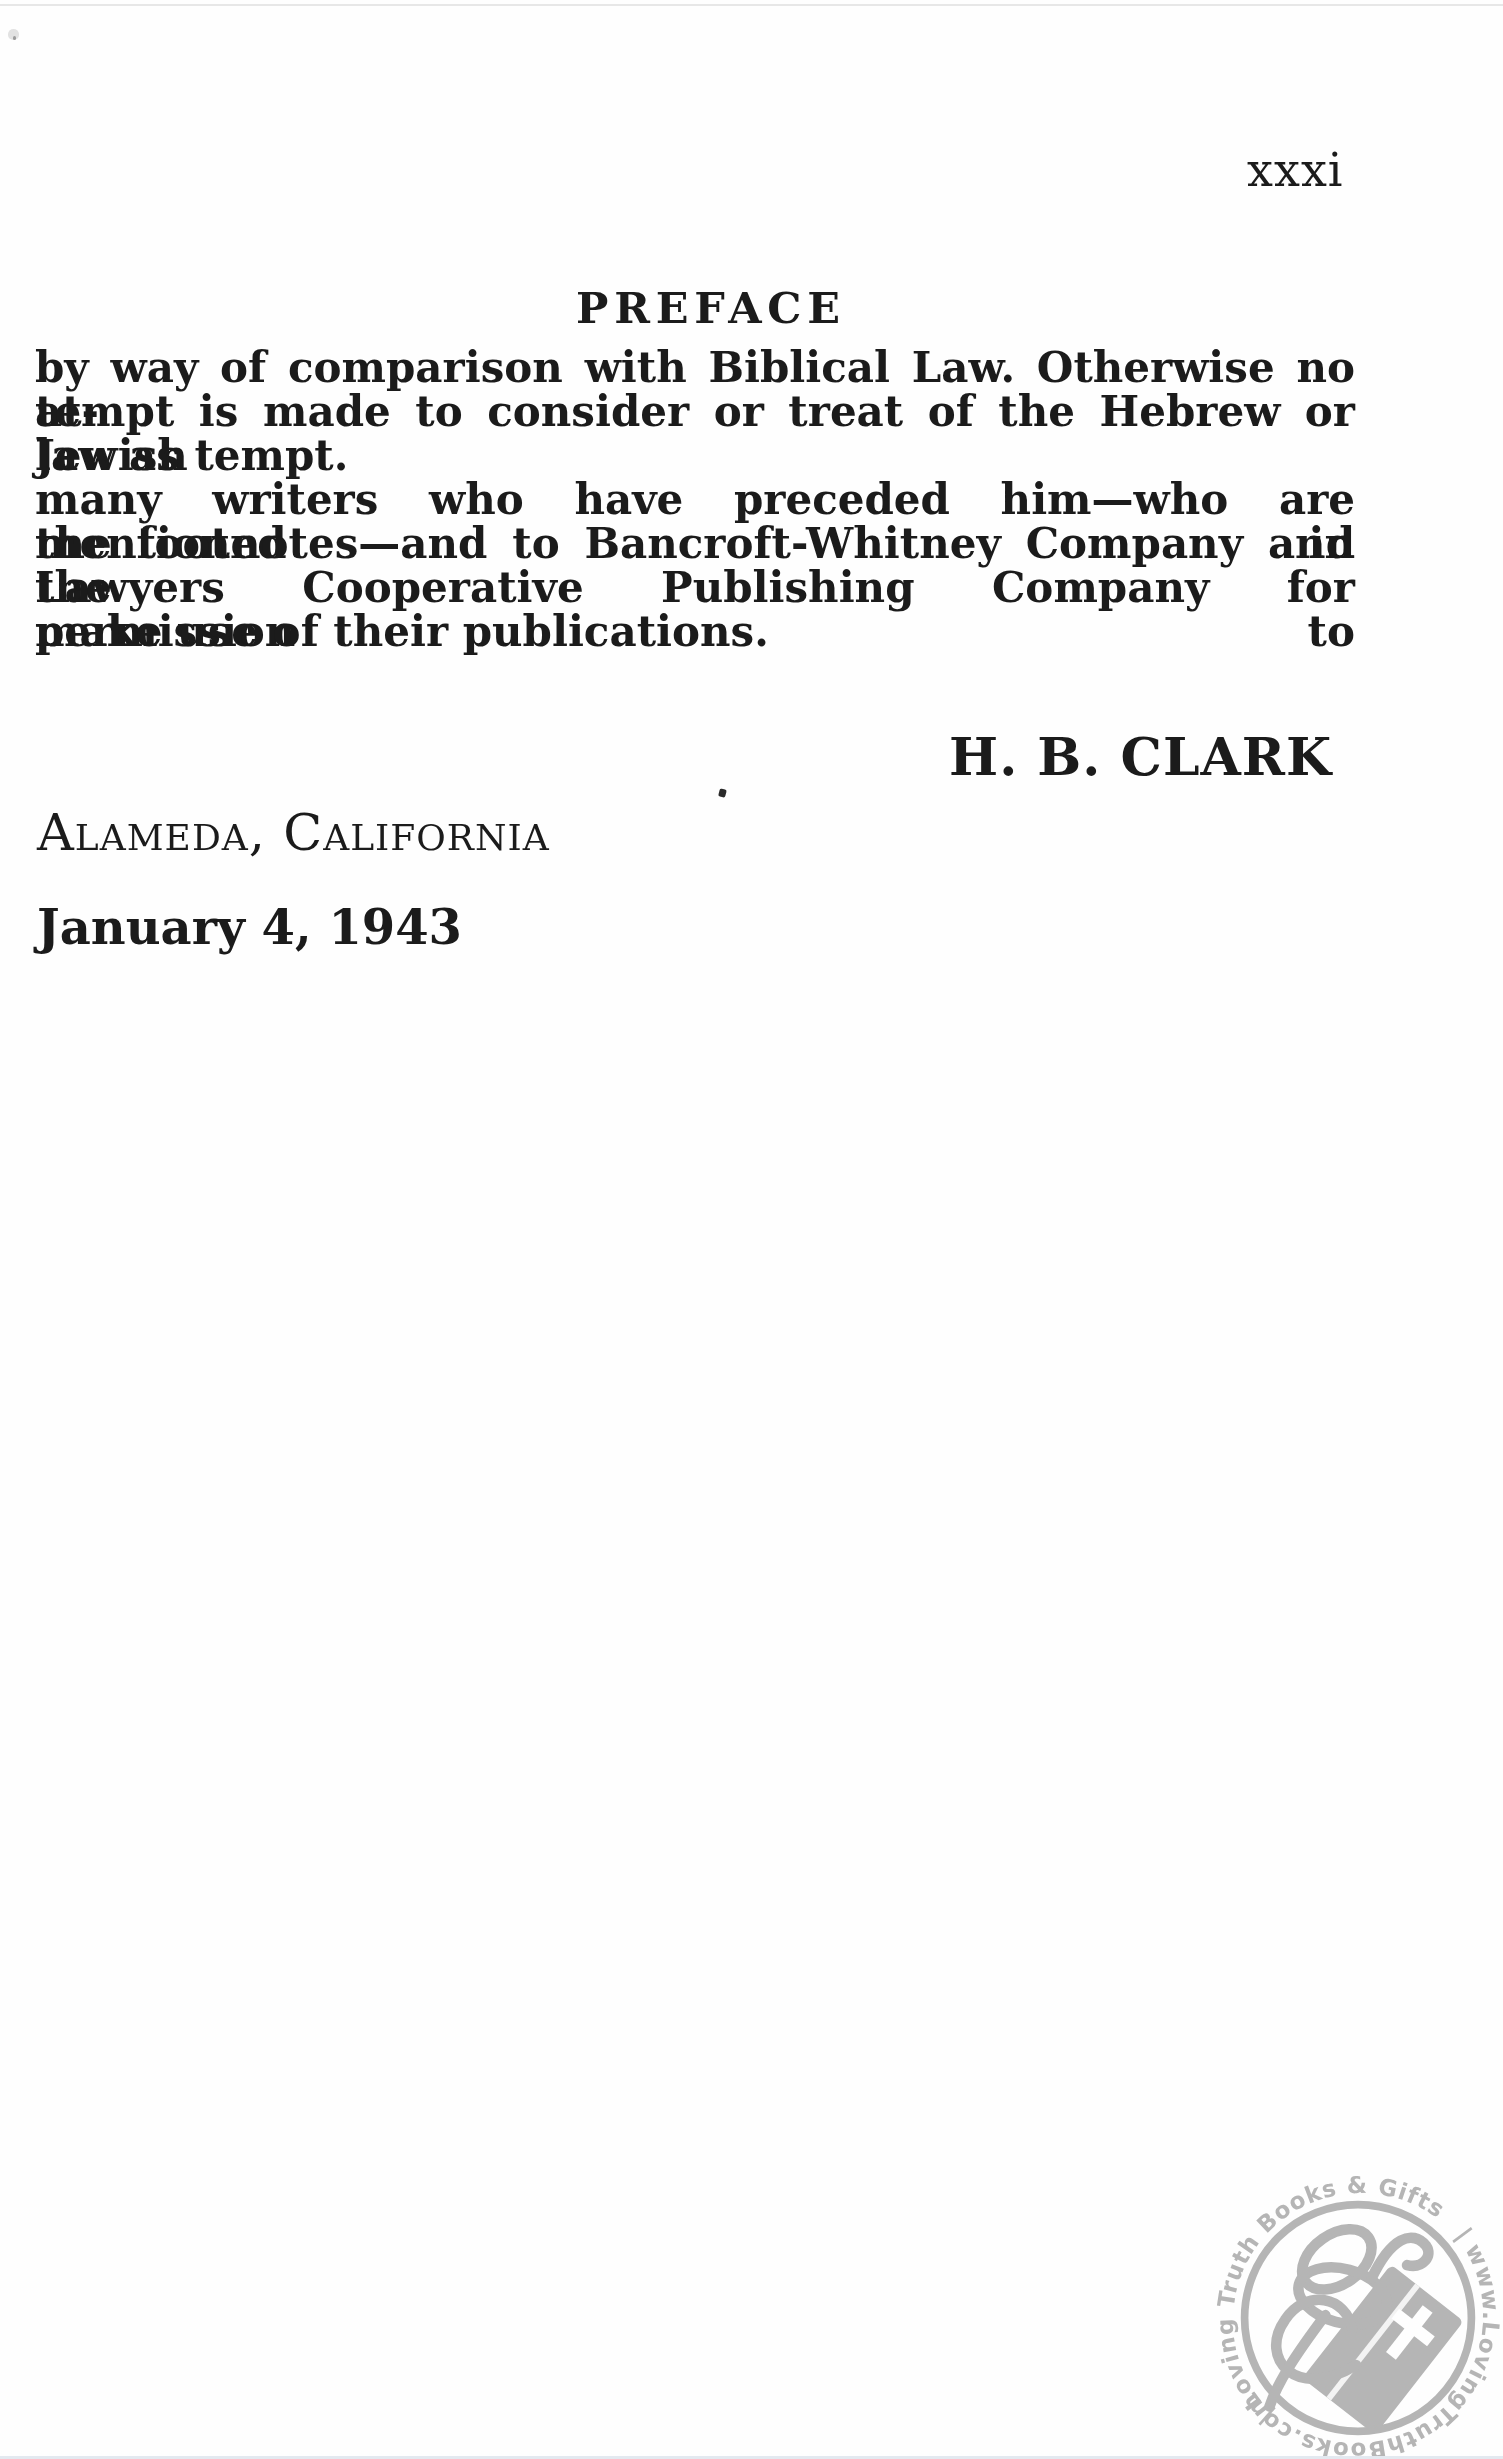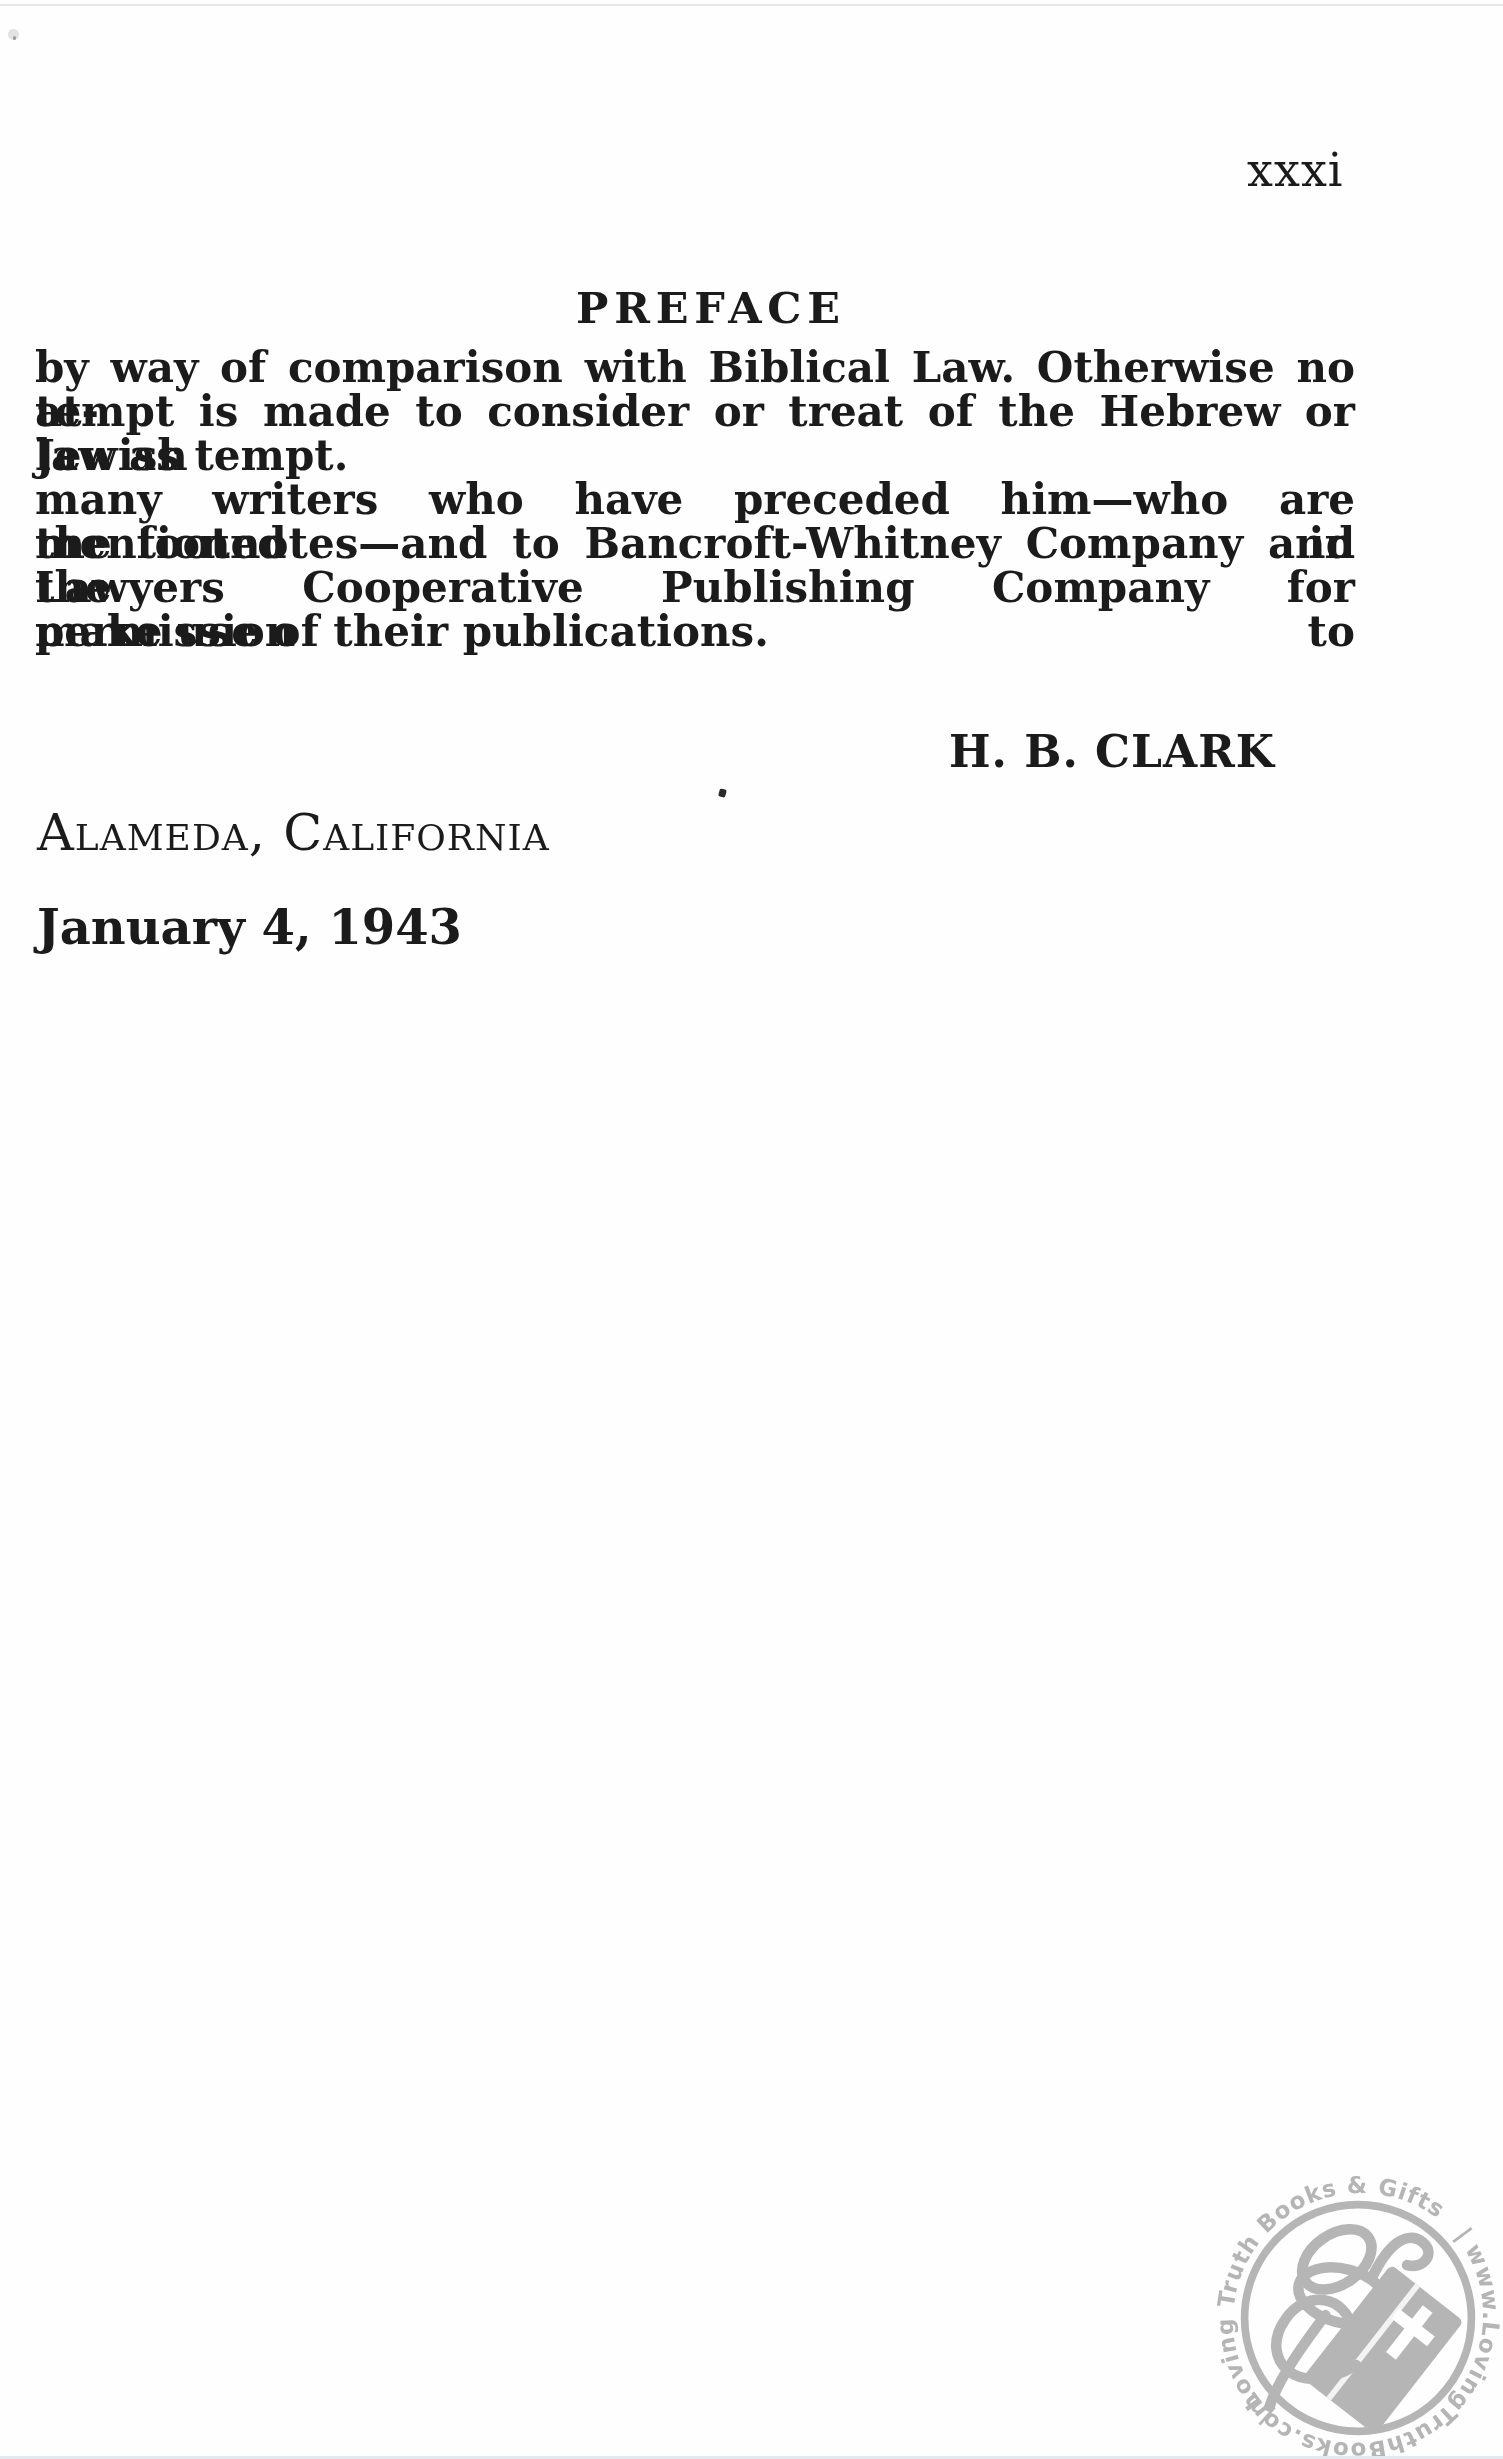--- a/index.html
+++ b/index.html
@@ -36,21 +36,21 @@
     line-height:44px;height:44px;white-space:nowrap;
   }
   .line.j{
     white-space:normal;
     text-align:justify;
     text-align-last:justify;
   }
   .line.indent{ text-indent:50px; }
   .signature{
     position:absolute;left:949px;top:726px;
-    font-size:44px;font-weight:700;letter-spacing:1px;
+    font-size:52px;font-weight:700;letter-spacing:1px;
   }
   .location{
     position:absolute;left:37px;top:803px;
     font-size:51px;font-weight:400;
     font-variant:small-caps;letter-spacing:1px;
   }
   .date{
     position:absolute;left:37px;top:855px;
     font-size:48px;font-weight:700;margin-top:44px;
   }

